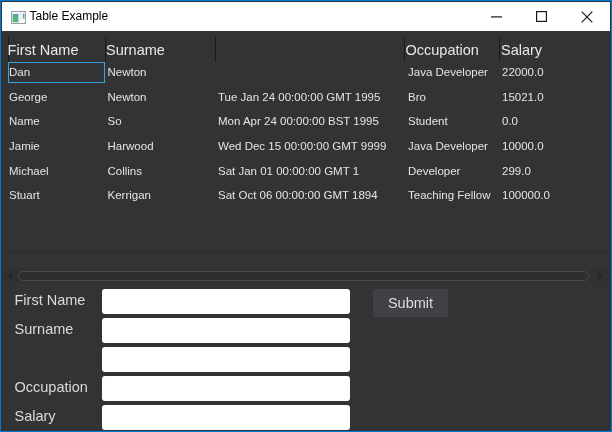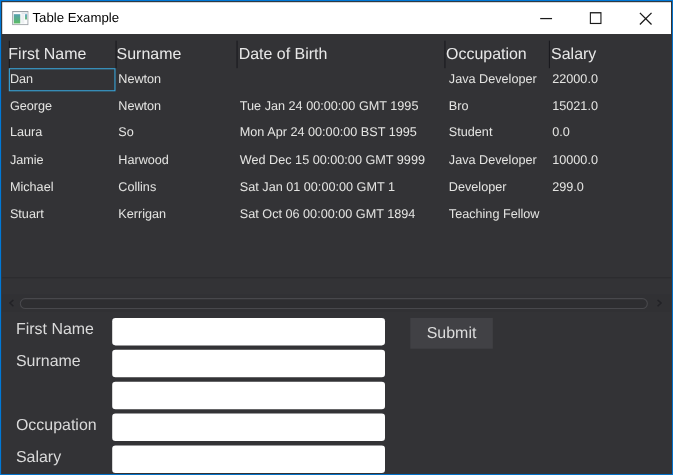--- a/index.html
+++ b/index.html
@@ -82,40 +82,39 @@
   <div class="content">
 
     <div class="thead">
       <span class="col-sep" style="left:5.5px"></span>
       <span class="col-sep" style="left:102.5px"></span>
       <span class="col-sep" style="left:212.5px"></span>
       <span class="col-sep" style="left:402px"></span>
       <span class="col-sep" style="left:496.5px"></span>
       <span class="th" style="left:5.6px">First Name</span>
       <span class="th" style="left:104px">Surname</span>
-      <span class="th" style="left:215px">Date of Birth</span>
       <span class="th" style="left:403.5px">Occupation</span>
       <span class="th" style="left:499px">Salary</span>
     </div>
 
     <div class="trow" style="top:29.2px">
       <span class="td" style="left:7px">Dan</span>
       <span class="td" style="left:105.5px">Newton</span>
       <span class="td" style="left:406px">Java Developer</span>
       <span class="td" style="left:500px">22000.0</span>
     </div>
     <div class="trow" style="top:53.8px">
       <span class="td" style="left:7px">George</span>
       <span class="td" style="left:105.5px">Newton</span>
       <span class="td" style="left:216px">Tue Jan 24 00:00:00 GMT 1995</span>
       <span class="td" style="left:406px">Bro</span>
       <span class="td" style="left:500px">15021.0</span>
     </div>
     <div class="trow" style="top:78.4px">
-      <span class="td" style="left:7px">Laura</span>
+      <span class="td" style="left:7px">Name</span>
       <span class="td" style="left:105.5px">So</span>
       <span class="td" style="left:216px">Mon Apr 24 00:00:00 BST 1995</span>
       <span class="td" style="left:406px">Student</span>
       <span class="td" style="left:500px">0.0</span>
     </div>
     <div class="trow" style="top:103px">
       <span class="td" style="left:7px">Jamie</span>
       <span class="td" style="left:105.5px">Harwood</span>
       <span class="td" style="left:216px">Wed Dec 15 00:00:00 GMT 9999</span>
       <span class="td" style="left:406px">Java Developer</span>
@@ -126,20 +125,21 @@
       <span class="td" style="left:105.5px">Collins</span>
       <span class="td" style="left:216px">Sat Jan 01 00:00:00 GMT 1</span>
       <span class="td" style="left:406px">Developer</span>
       <span class="td" style="left:500px">299.0</span>
     </div>
     <div class="trow" style="top:152.2px">
       <span class="td" style="left:7px">Stuart</span>
       <span class="td" style="left:105.5px">Kerrigan</span>
       <span class="td" style="left:216px">Sat Oct 06 00:00:00 GMT 1894</span>
       <span class="td" style="left:406px">Teaching Fellow</span>
+      <span class="td" style="left:500px">100000.0</span>
     </div>
 
     <div class="sel-box"></div>
 
     <div class="table-bottom-line"></div>
 
     <div class="hscroll">
       <span class="harrow harrow-left">
         <svg width="5" height="7" viewBox="0 0 5 7">
             <path d="M4.2 0.6 L1 3.5 L4.2 6.4" fill="none" stroke="#222226" stroke-width="1.3"></path>

